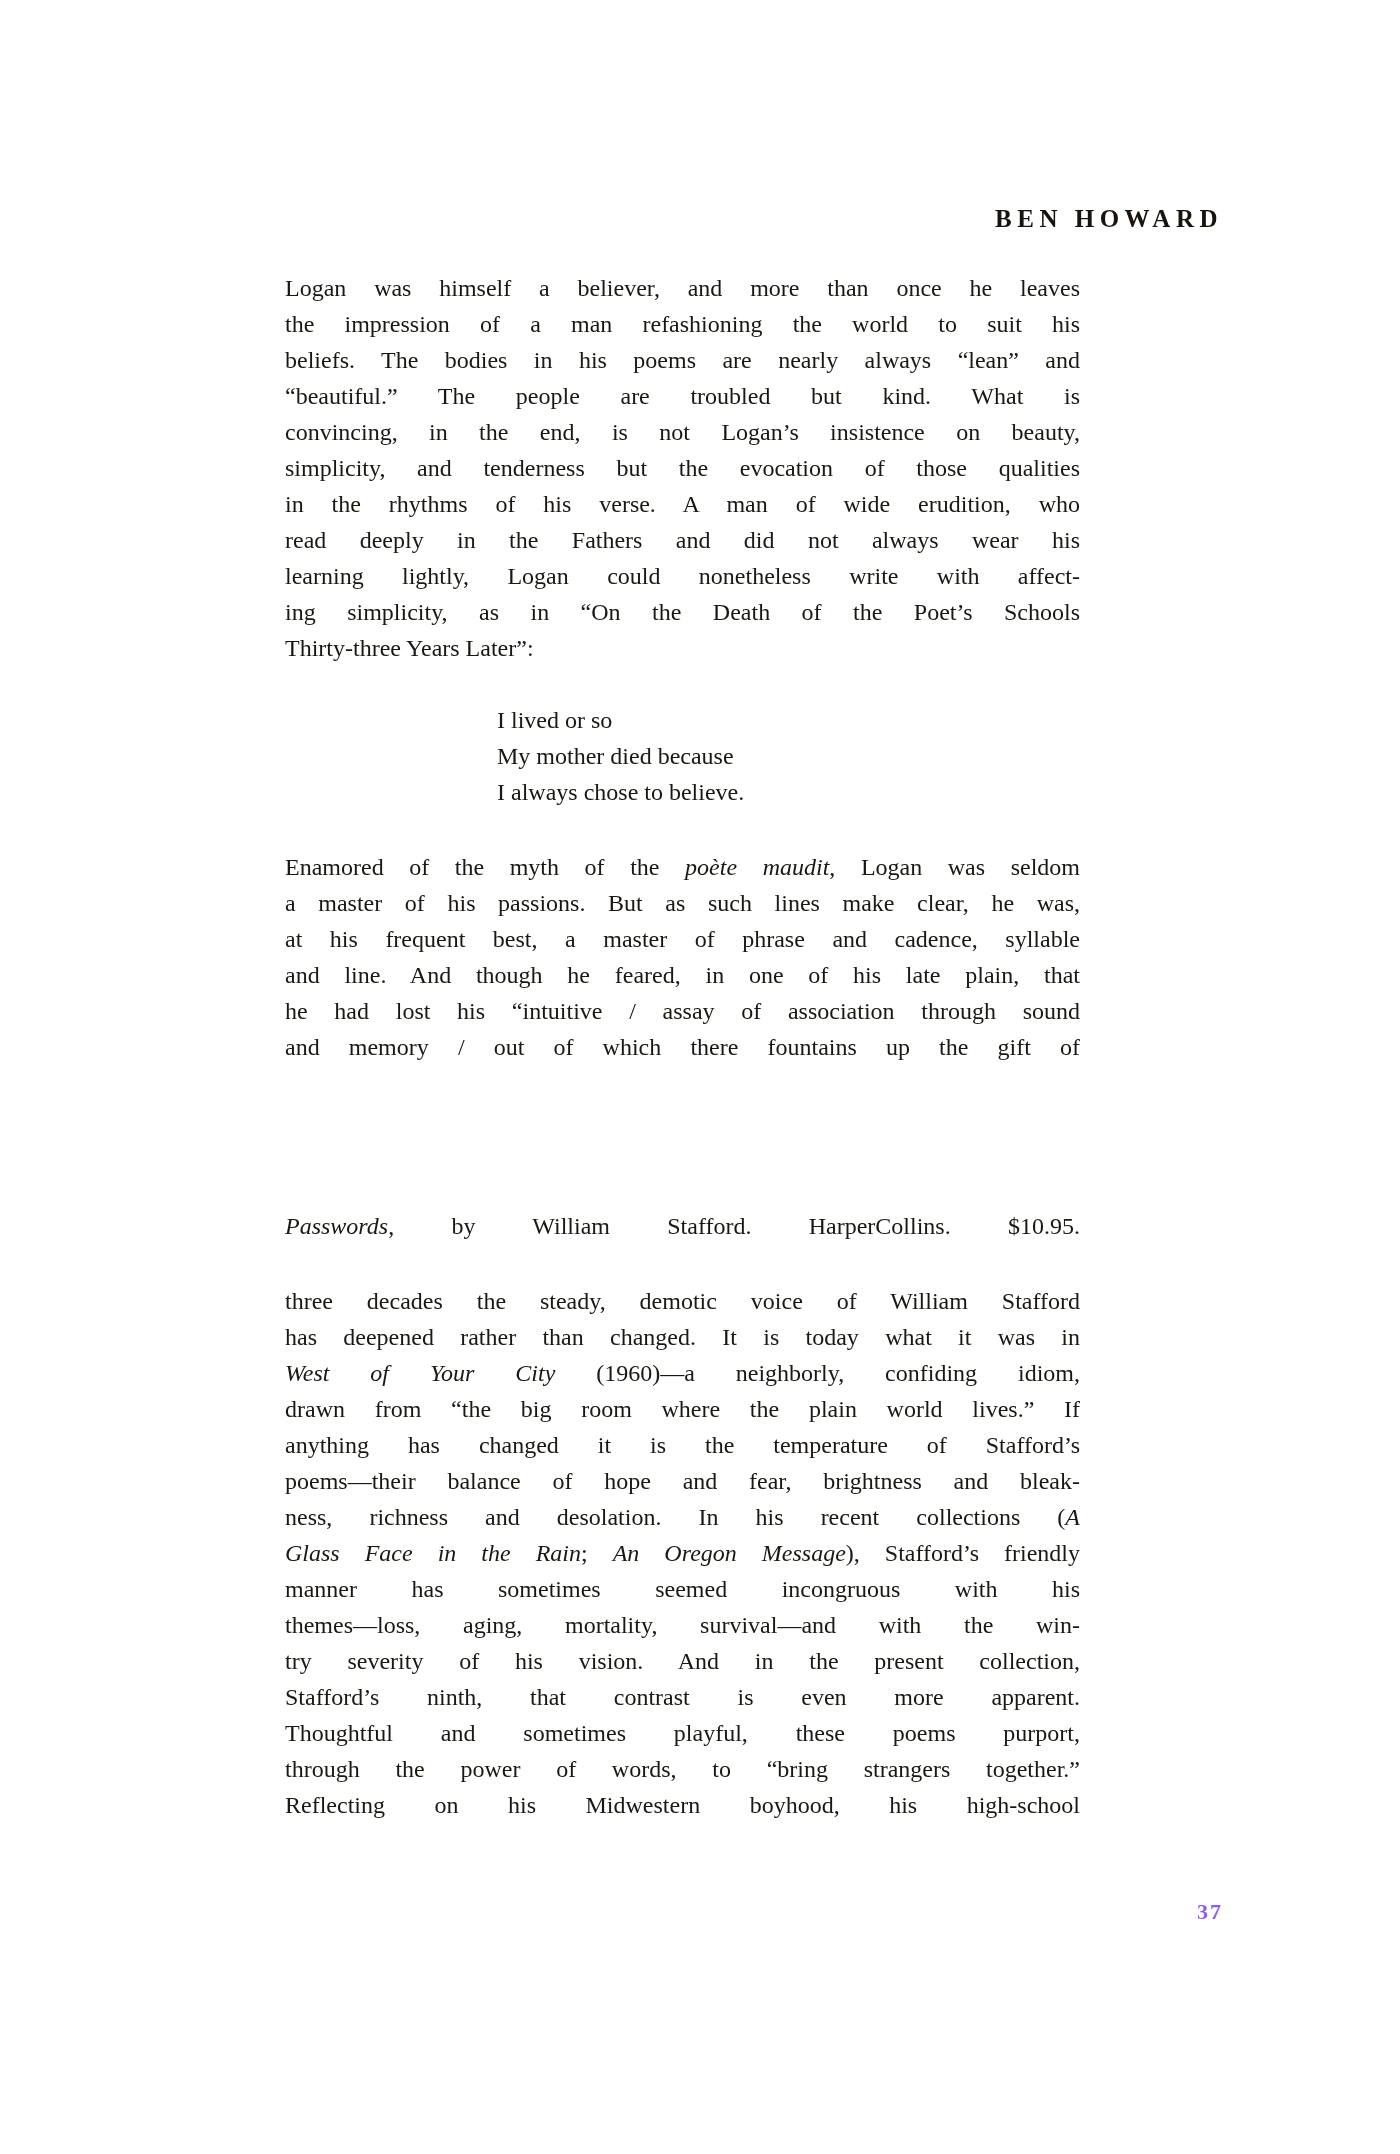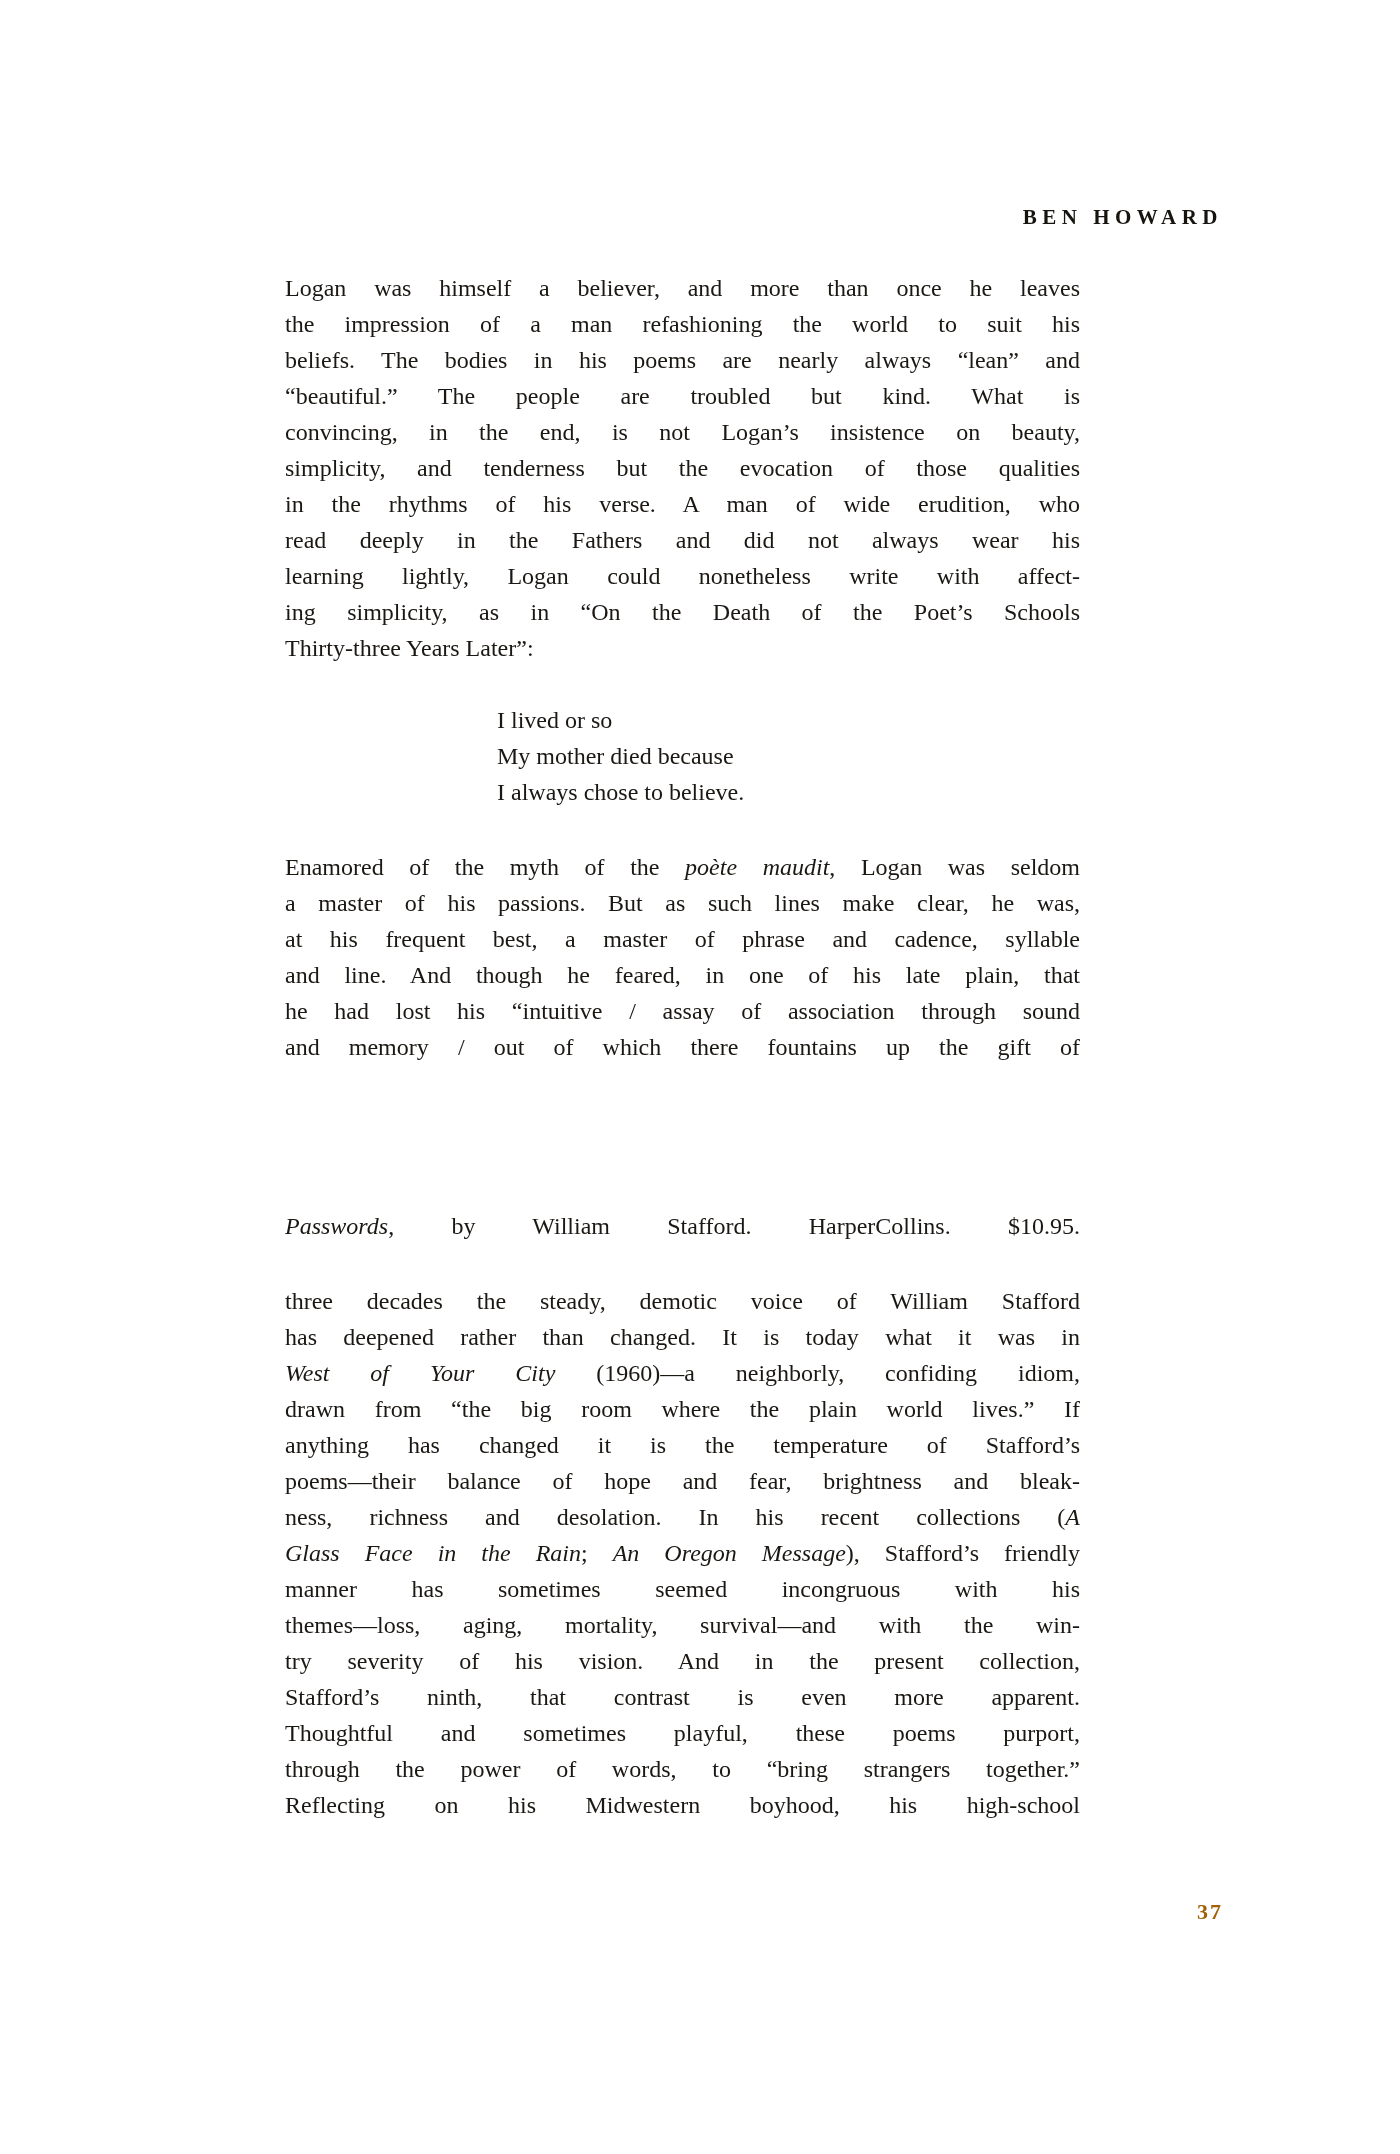--- a/index.html
+++ b/index.html
@@ -11,32 +11,32 @@
     color:#1b1713;
   }
   .block{position:absolute;left:285px;width:795px}
   .line{height:36px;line-height:36px;font-size:24px;overflow:hidden}
   .line.j{text-align:justify}
   .line.j::after{content:"";display:inline-block;width:100%;height:0}
   .line.ind{text-indent:23px}
   .it{font-style:italic}
   #running-head{
     position:absolute;left:285px;width:938px;top:205px;
-    text-align:right;font-size:21px;letter-spacing:5.5px;
+    text-align:right;font-size:25px;letter-spacing:5.5px;
     font-weight:bold;color:#17130f;
   }
   #poem{top:702px;padding-left:212px;width:583px}
   #para-logan{top:270px}
   #para-enamored{top:849px}
   #citation{top:1208px}
   #para-stafford{top:1283px}
   #folio{
     position:absolute;left:285px;width:938px;top:1899px;
     text-align:right;font-size:22px;letter-spacing:2px;
-    font-weight:bold;color:#a16207;
+    font-weight:bold;color:#8b5cf6;
   }
 </style>
 </head>
 <body>
 
 <div>
 
   <div id="running-head">BEN HOWARD</div>
 
   <section class="block" id="para-logan">

